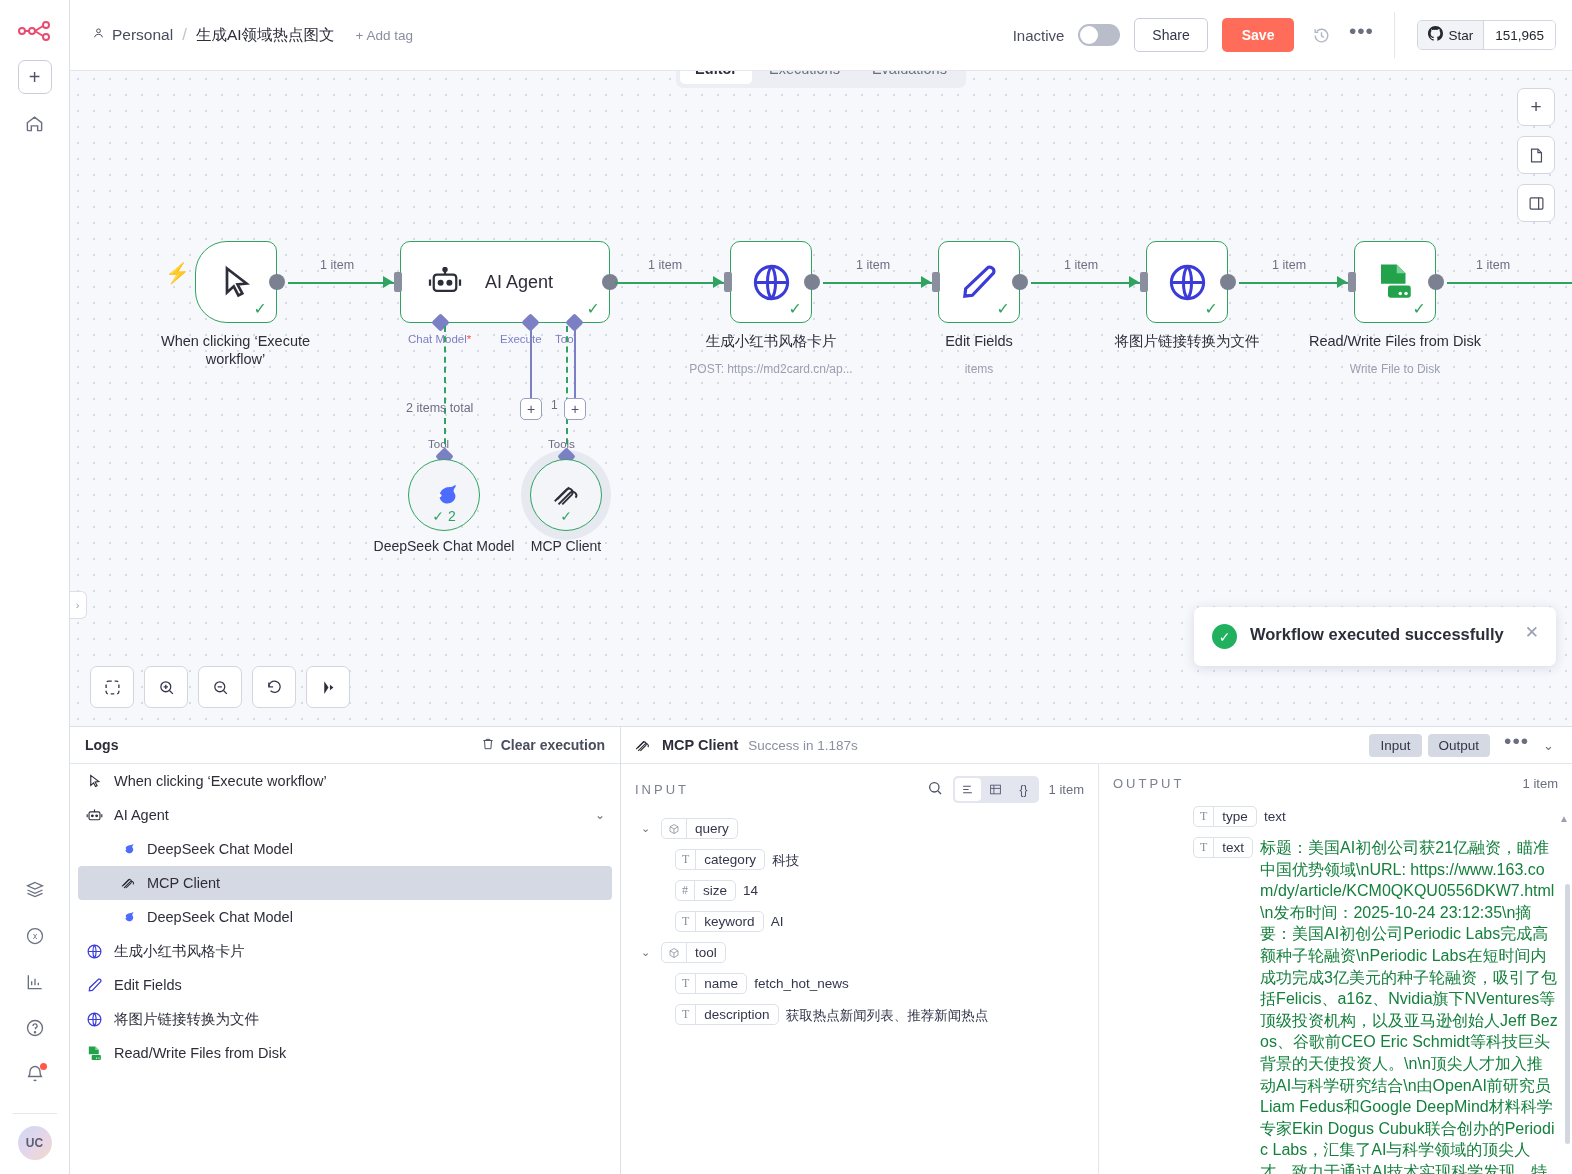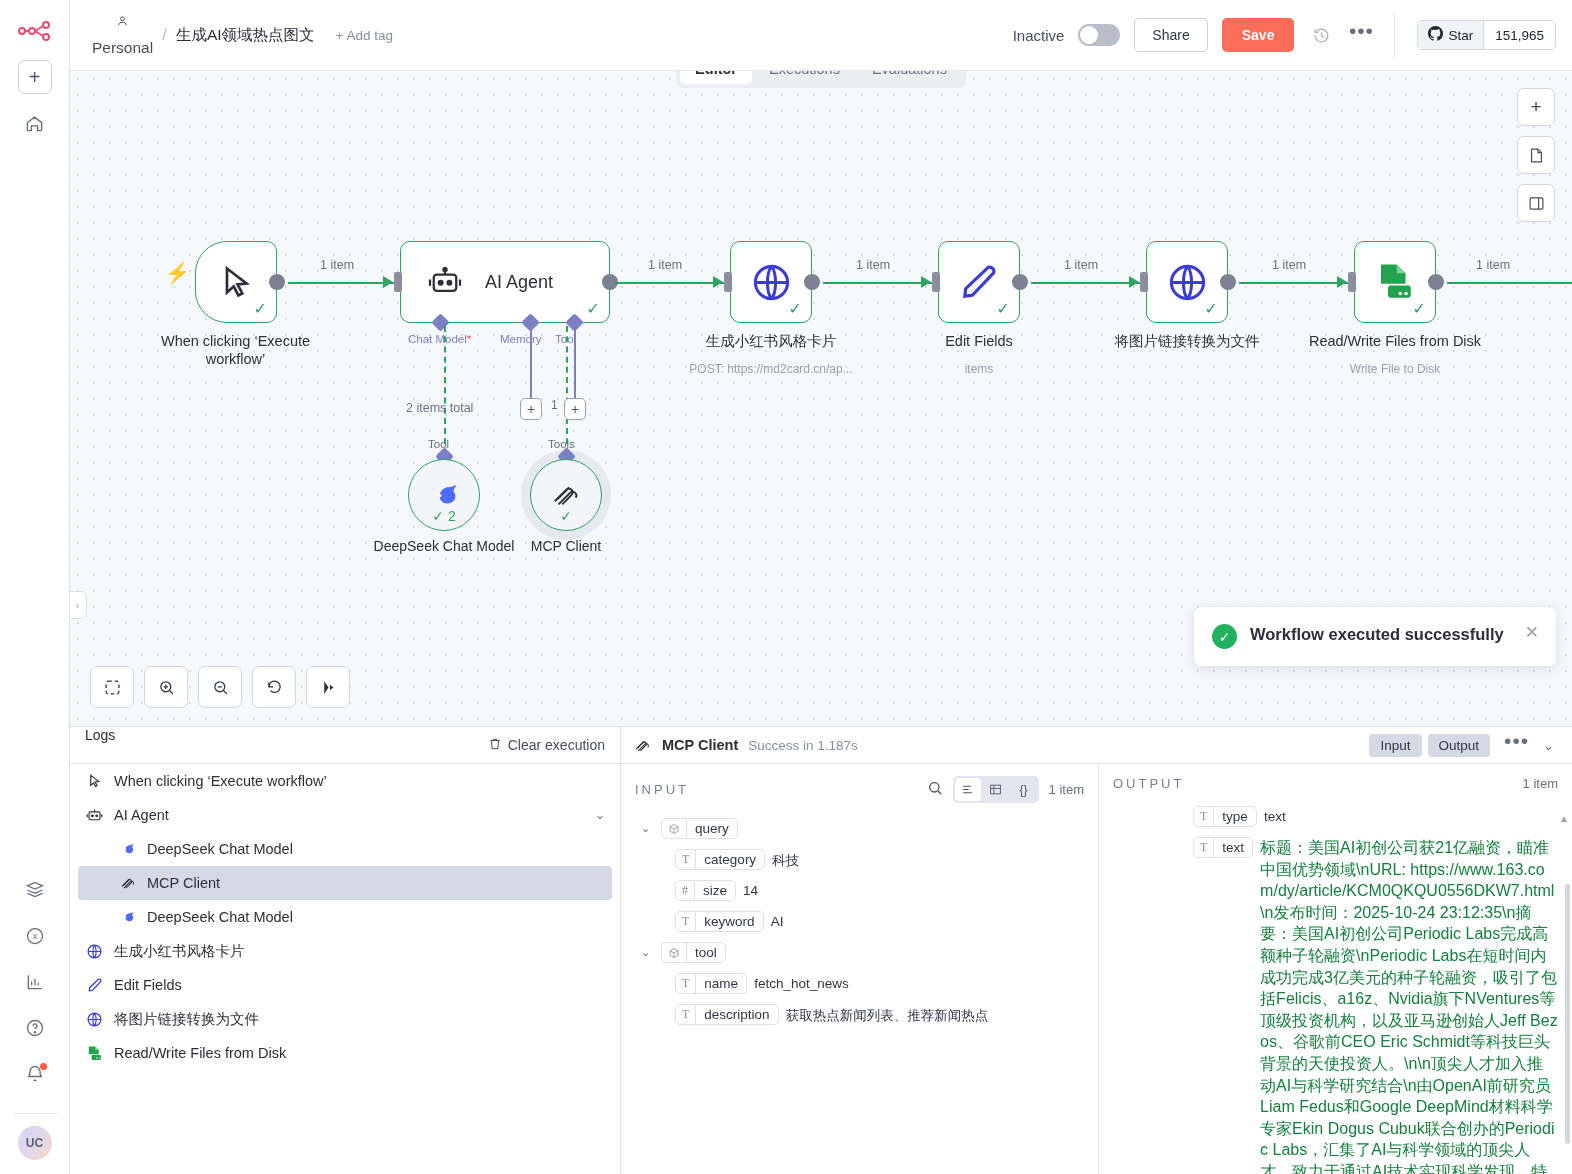--- a/index.html
+++ b/index.html
@@ -41,21 +41,21 @@
   
   .right { flex: 1 1 auto; display: flex; flex-direction: column; height: 1174px; min-width: 0; }
 
   
   .header {
     height: 71px; flex: 0 0 71px; background: #fff;
     border-bottom: 1px solid #e3e6ed;
     display: flex; align-items: center; padding: 0 16px 0 22px;
   }
   .bc { display: flex; align-items: center; gap: 7px; font-size: 15.5px; }
-  .bc-person { display:flex; align-items:center; gap: 7px; color:#4a4d5e;flex-direction:column; }
+  .bc-person { display:flex; align-items:center; gap: 7px; color:#4a4d5e; }
   .bc-sep { color: #c0c4d0; font-size: 17px; padding: 0 2px;}
   .bc-title { color: #2d2e3a; font-size: 15.5px; }
   .bc-addtag { color: #8a8fa0; font-size: 13.5px; margin-left: 14px; }
   .hdr-spacer { flex: 1 1 auto; }
   .hdr-right { display: flex; align-items: center; gap: 14px; }
   .inactive-label { color: #4a4d5e; font-size: 15px; }
   .toggle {
     width: 42px; height: 22px; border-radius: 11px; background: #b8bdc9;
     position: relative;
   }
@@ -188,22 +188,22 @@
     width: 25px; height: 25px; border-radius: 50%; background: #21b15e; color: #fff;
     display: flex; align-items: center; justify-content: center; font-size: 14px; flex: 0 0 25px;
   }
   .toast-txt { font-size: 16.5px; font-weight: bold; color: #2d2e3a; line-height: 1.3; flex: 1 1 auto;}
   .toast-x { color: #9aa0b0; font-size: 17px; line-height: 1; }
 
   
   .bottom { flex: 0 0 448px; height: 448px; display: flex; border-top: 1px solid #dbdfe7; background:#fff;}
   .logs { width: 551px; flex: 0 0 551px; border-right: 1px solid #dbdfe7; display:flex; flex-direction: column;}
   .logs-hd {
-    height: 37px; flex:0 0 37px; display:flex; padding: 0 15px;
-    border-bottom: 1px solid #e3e6ed; font-size: 14px; color: #2d2e3a;
+    height: 37px; flex:0 0 37px; display:flex; align-items:center; padding: 0 15px;
+    border-bottom: 1px solid #e3e6ed; font-size: 14px; color: #2d2e3a; font-weight: bold;
   }
   .logs-hd .sp { flex: 1 1 auto; }
   .clear-exec { display:flex; align-items:center; gap:6px; color:#4a4d5e; font-size: 14px;}
   .logs-stats { padding: 12px 15px 6px; font-size: 14px; color: #8a8fa0; display:flex; align-items:center; gap: 12px;}
   .logs-stats .div { width:1px; height: 14px; background:#d7dbe6; }
   .log-row {
     display: flex; align-items: center; gap: 10px; padding: 7px 15px; font-size: 14.5px; color: #2d2e3a;
     position: relative; min-height: 34px;
   }
   .log-row.child { padding-left: 48px; }
@@ -423,21 +423,21 @@
 
       <div class="diamond" style="left:364px; top:245px;"></div>
       <div class="sub-label" style="left:338px; top:262px;">
         <span>Chat Model</span><span class="req">*</span>
       </div>
       <div class="sub-dash" style="left:374px; top:255px; height:200px;"></div>
       <div class="conn-label" style="left:336px; top:330px;">2 items total</div>
       <div class="sub-label" style="left:358px; top:367px; color:#6a6f80;">Tool</div>
 
       <div class="diamond" style="left:454px; top:245px;"></div>
-      <div class="sub-label" style="left:430px; top:262px;">Memory</div>
+      <div class="sub-label" style="left:430px; top:262px;">Execute</div>
       <div class="sub-solid" style="left:460px; top:255px; height:75px;"></div>
       <div class="plus-sq" style="left:450px; top:327px;">+</div>
 
       <div class="diamond" style="left:498px; top:245px;"></div>
       <div class="sub-label" style="left:485px; top:262px;">Tool</div>
       <div class="sub-solid" style="left:504px; top:255px; height:75px;"></div>
       <div class="sub-dash" style="left:496px; top:255px; height:200px;"></div>
       <div class="conn-label" style="left:481px; top:327px; font-size:12px;">1</div>
       <div class="plus-sq" style="left:494px; top:327px;">+</div>
       <div class="sub-label" style="left:478px; top:367px; color:#6a6f80;">Tools</div>

